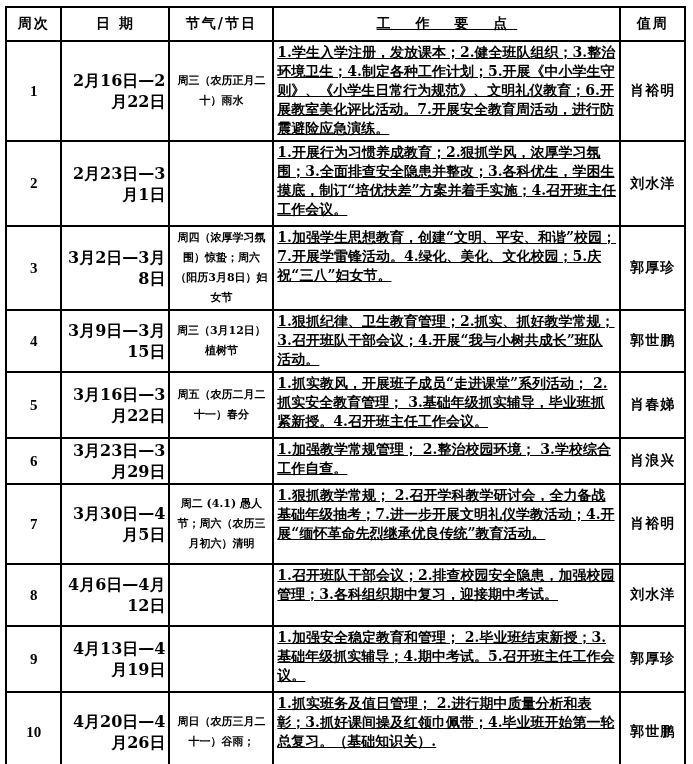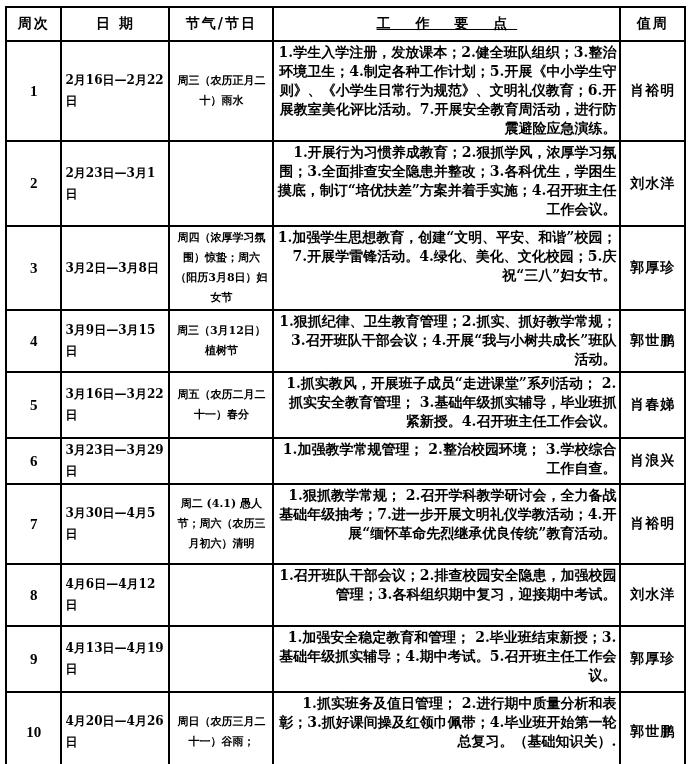--- a/index.html
+++ b/index.html
@@ -46,37 +46,38 @@
   }
   th.th-tasks { letter-spacing: 10px; text-decoration: underline; }
 
   td.c-week {
     text-align: center;
     vertical-align: middle;
     font-size: 15px;
     font-family: "Liberation Serif", "DejaVu Serif", serif;
   }
   td.c-date {
-    text-align: left;
+    text-align: right;
     vertical-align: middle;
-    font-size: 12px;
+    font-size: 16px;
     line-height: 21px;
   }
   td.c-festival {
     text-align: center;
     vertical-align: middle;
     font-size: 11px;
     line-height: 20px;
   }
   td.c-tasks {
-    text-align: right;
+    text-align: left;
     vertical-align: top;
     font-size: 14px;
     line-height: 19px;
     padding: 1px 2px 1px 2px;
+    text-decoration: underline;
   }
   td.c-duty {
     text-align: center;
     vertical-align: middle;
     font-size: 14px;
     letter-spacing: 1px;
     margin-top: 35px;
   }
   
   tr.r1  td { height: 96px; }

